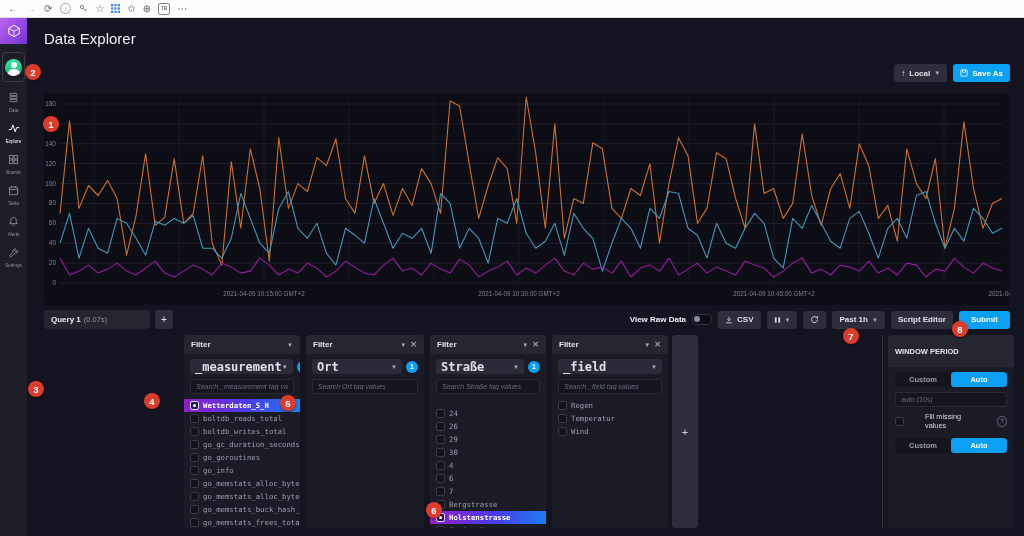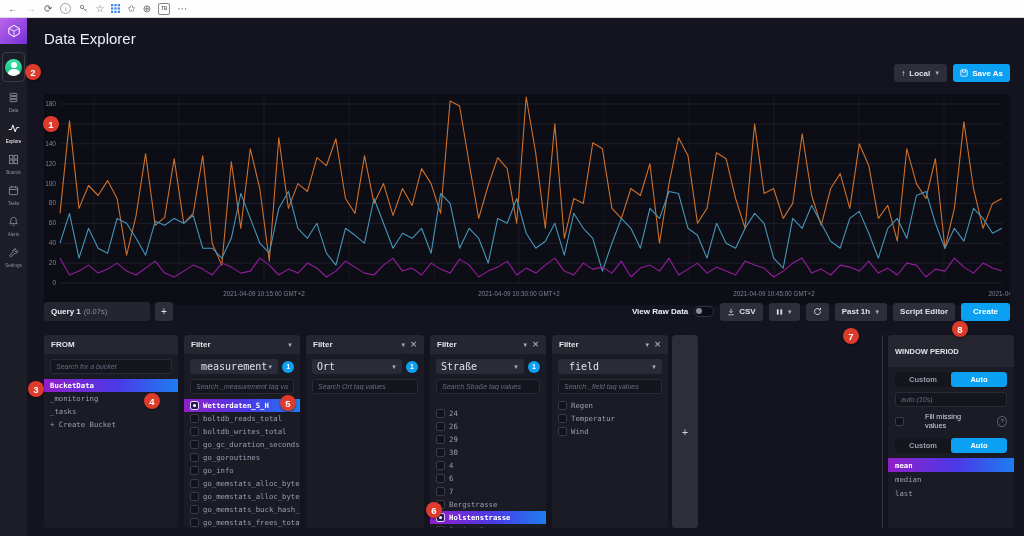--- a/index.html
+++ b/index.html
@@ -34,21 +34,21 @@
   .btn{height:18px;background:#2e2e3a;border-radius:3px;color:#dfe1e8;font-size:8px;font-weight:bold;
        display:inline-flex;align-items:center;gap:4px;padding:0 7px;cursor:pointer;box-sizing:border-box;white-space:nowrap;}
   .btn.blue{background:#0ba0f2;color:#fff;}
   .caret{font-size:6px;color:#a7abba;line-height:1;}
   .hdr-left{position:absolute;left:17px;top:46px;display:flex;gap:6px;}
   .hdr-right{position:absolute;right:14px;top:46px;display:flex;gap:6px;}
   .dd-graph{width:118px;justify-content:space-between;}
   
   .chart-panel{position:absolute;left:17px;top:76px;width:966px;height:211px;background:#0d0d16;border-radius:3px;overflow:hidden;}
   
-  .query-row{position:absolute;left:0;top:284px;width:997px;height:19px;}
+  .query-row{position:absolute;left:0;top:292px;width:997px;height:19px;}
   .qtab{position:absolute;left:17px;top:0;width:106px;height:19px;background:#25252f;border-radius:3px;
         display:flex;align-items:center;gap:3px;padding:0 7px;box-sizing:border-box;cursor:pointer;}
   .qtab .t1{font-size:8px;font-weight:bold;color:#eef0f5;white-space:nowrap;}
   .qtab .t2{font-size:7.5px;color:#8a8e9e;white-space:nowrap;}
   .qplus{position:absolute;left:128px;top:0;width:18px;height:19px;background:#2e2e3a;border-radius:3px;
          color:#dfe1e8;font-size:10px;display:flex;align-items:center;justify-content:center;cursor:pointer;}
   .qr-right{position:absolute;right:14px;top:0;height:19px;display:flex;align-items:center;gap:6px;}
   .vrd{font-size:8px;font-weight:bold;color:#eef0f5;white-space:nowrap;}
   .switch{width:18px;height:9px;border-radius:5px;background:#0c0c14;border:1px solid #333340;position:relative;cursor:pointer;}
   .switch::after{content:"";position:absolute;left:1px;top:1px;width:6px;height:6px;border-radius:50%;background:#888da0;}
@@ -58,21 +58,21 @@
               font-size:8px;font-weight:bold;color:#e4e6ec;box-sizing:border-box;}
   .panel-head .sp{flex:1;}
   .phx{color:#9a9dab;font-size:8px;cursor:pointer;}
   .search{display:block;margin:5px 6px 0 6px;width:calc(100% - 12px);height:15px;background:#15151e;
           border:1px solid #2b2b38;border-radius:3px;color:#c5c8d4;font-style:italic;font-size:7px;
           padding:0 5px;box-sizing:border-box;font-family:"Liberation Sans",sans-serif;}
   .search::placeholder{color:#676c7e;}
   .ddrow{display:flex;align-items:center;gap:4px;margin:5px 6px 0 6px;}
   .dd{flex:1;height:15px;background:#2b2b37;border-radius:3px;display:flex;align-items:center;
       padding:0 5px;box-sizing:border-box;cursor:pointer;}
-  .dd .k{flex:1;font-size:10px;font-weight:normal;color:#dfe1e8;font-family:"DejaVu Sans Mono",monospace;
+  .dd .k{flex:1;font-size:12px;font-weight:bold;color:#dfe1e8;font-family:"DejaVu Sans Mono",monospace;
          white-space:nowrap;overflow:hidden;}
   .cntbadge{width:12px;height:12px;border-radius:50%;background:#0ba0f2;color:#fff;font-size:7px;font-weight:bold;
             display:flex;align-items:center;justify-content:center;flex:none;}
   .list{margin-top:5px;}
   .row{height:13px;display:flex;align-items:center;gap:4px;padding:0 6px;cursor:pointer;
        font-family:"DejaVu Sans Mono",monospace;font-size:7.3px;color:#9b9fb2;white-space:nowrap;overflow:hidden;}
   .row.sel{background:linear-gradient(90deg,#911fc8,#4a3ae8 55%,#1d7ef0);color:#fff;font-weight:bold;}
   .cb{width:7px;height:7px;border:1px solid #3a3a48;background:#12121b;border-radius:2px;flex:none;position:relative;}
   .row.sel .cb{border-color:#d8dbf5;background:#2a1856;}
   .row.sel .cb::after{content:"";position:absolute;left:1.5px;top:1.5px;width:3px;height:3px;border-radius:50%;background:#fff;}
@@ -284,45 +284,25 @@
             </svg>
         </div>
         <div class="btn">
           <span>Past 1h</span>
           <span class="caret">▼</span>
         </div>
         <div class="btn">
           <span>Script Editor</span>
         </div>
         <div class="btn blue" style="padding:0 12px;">
-          <span>Create</span>
-        </div>
-      </div>
-    </div>
-
-    <div class="panel" style="left:17px;width:134px;">
-      <div class="panel-head">
-          <span>FROM</span>
-        </div>
-      <input class="search" placeholder="Search for a bucket" style="">
-      <div class="list" id="from-list">
-          <div class="row sel">
-            <span>BucketData</span>
-          </div>
-          <div class="row">
-            <span>_monitoring</span>
-          </div>
-          <div class="row">
-            <span>_tasks</span>
-          </div>
-          <div class="row">
-            <span>+ Create Bucket</span>
-          </div>
-        </div>
-    </div>
+          <span>Submit</span>
+        </div>
+      </div>
+    </div>
+
 
     <div id="filter-panels">
         <div class="panel" style="left: 157px; width: 116px;">
           <div class="panel-head">
             <span>Filter</span>
             <span class="sp"></span>
             <span class="caret">▼</span>
           </div>
           <div class="ddrow">
             <div class="dd">
@@ -492,31 +472,20 @@
       <input class="search" style="margin: 5px 7px 0px; width: calc(100% - 14px);" placeholder="auto (10s)">
       <div class="fillrow">
         <span class="cb"></span>
         <span>Fill missing values</span>
         <span class="qmark">?</span>
       </div>
       <div class="seg">
         <span class="s1">Custom</span>
         <span class="s2">Auto</span>
       </div>
-      <div class="list" id="agg-list">
-          <div class="fnrow sel">
-            <span>mean</span>
-          </div>
-          <div class="fnrow">
-            <span>median</span>
-          </div>
-          <div class="fnrow">
-            <span>last</span>
-          </div>
-        </div>
     </div>
   </div>
 
   <div id="badges">
       <div class="ann" style="left: 43px; top: 116px;">1</div>
       <div class="ann" style="left: 25px; top: 64px;">2</div>
       <div class="ann" style="left: 28px; top: 381px;">3</div>
       <div class="ann" style="left: 144px; top: 393px;">4</div>
       <div class="ann" style="left: 280px; top: 395px;">5</div>
       <div class="ann" style="left: 426px; top: 502px;">6</div>

